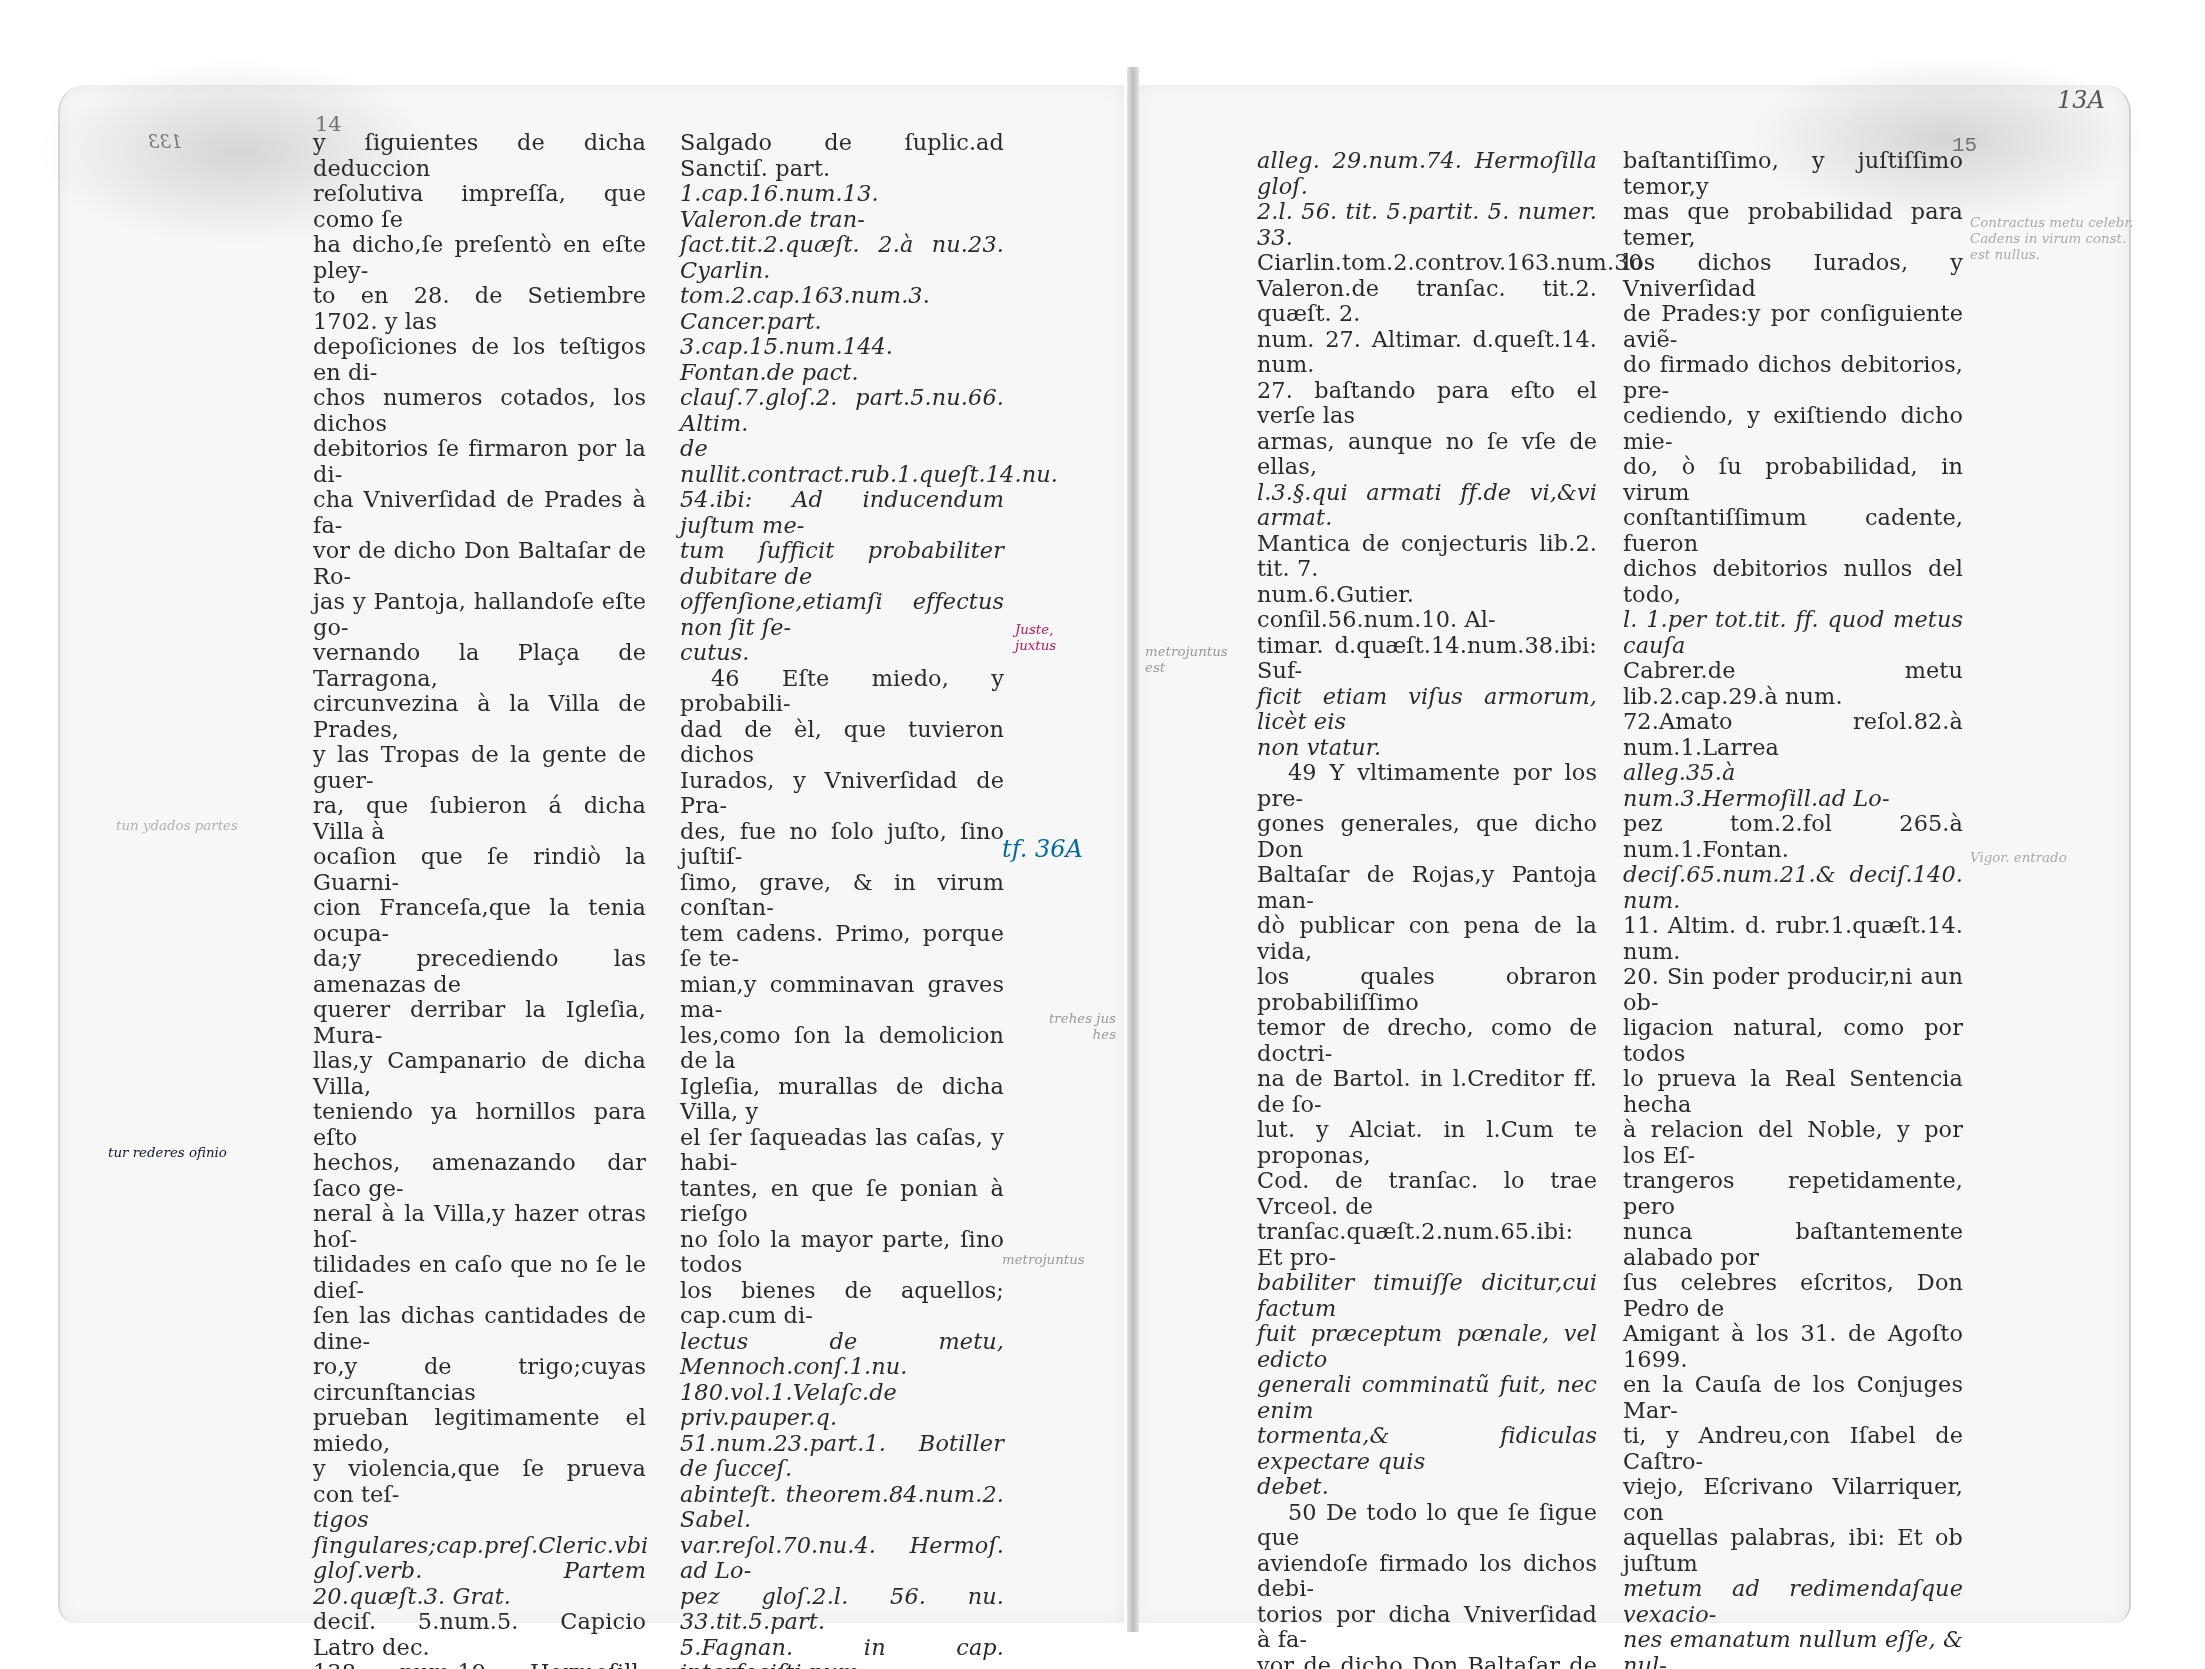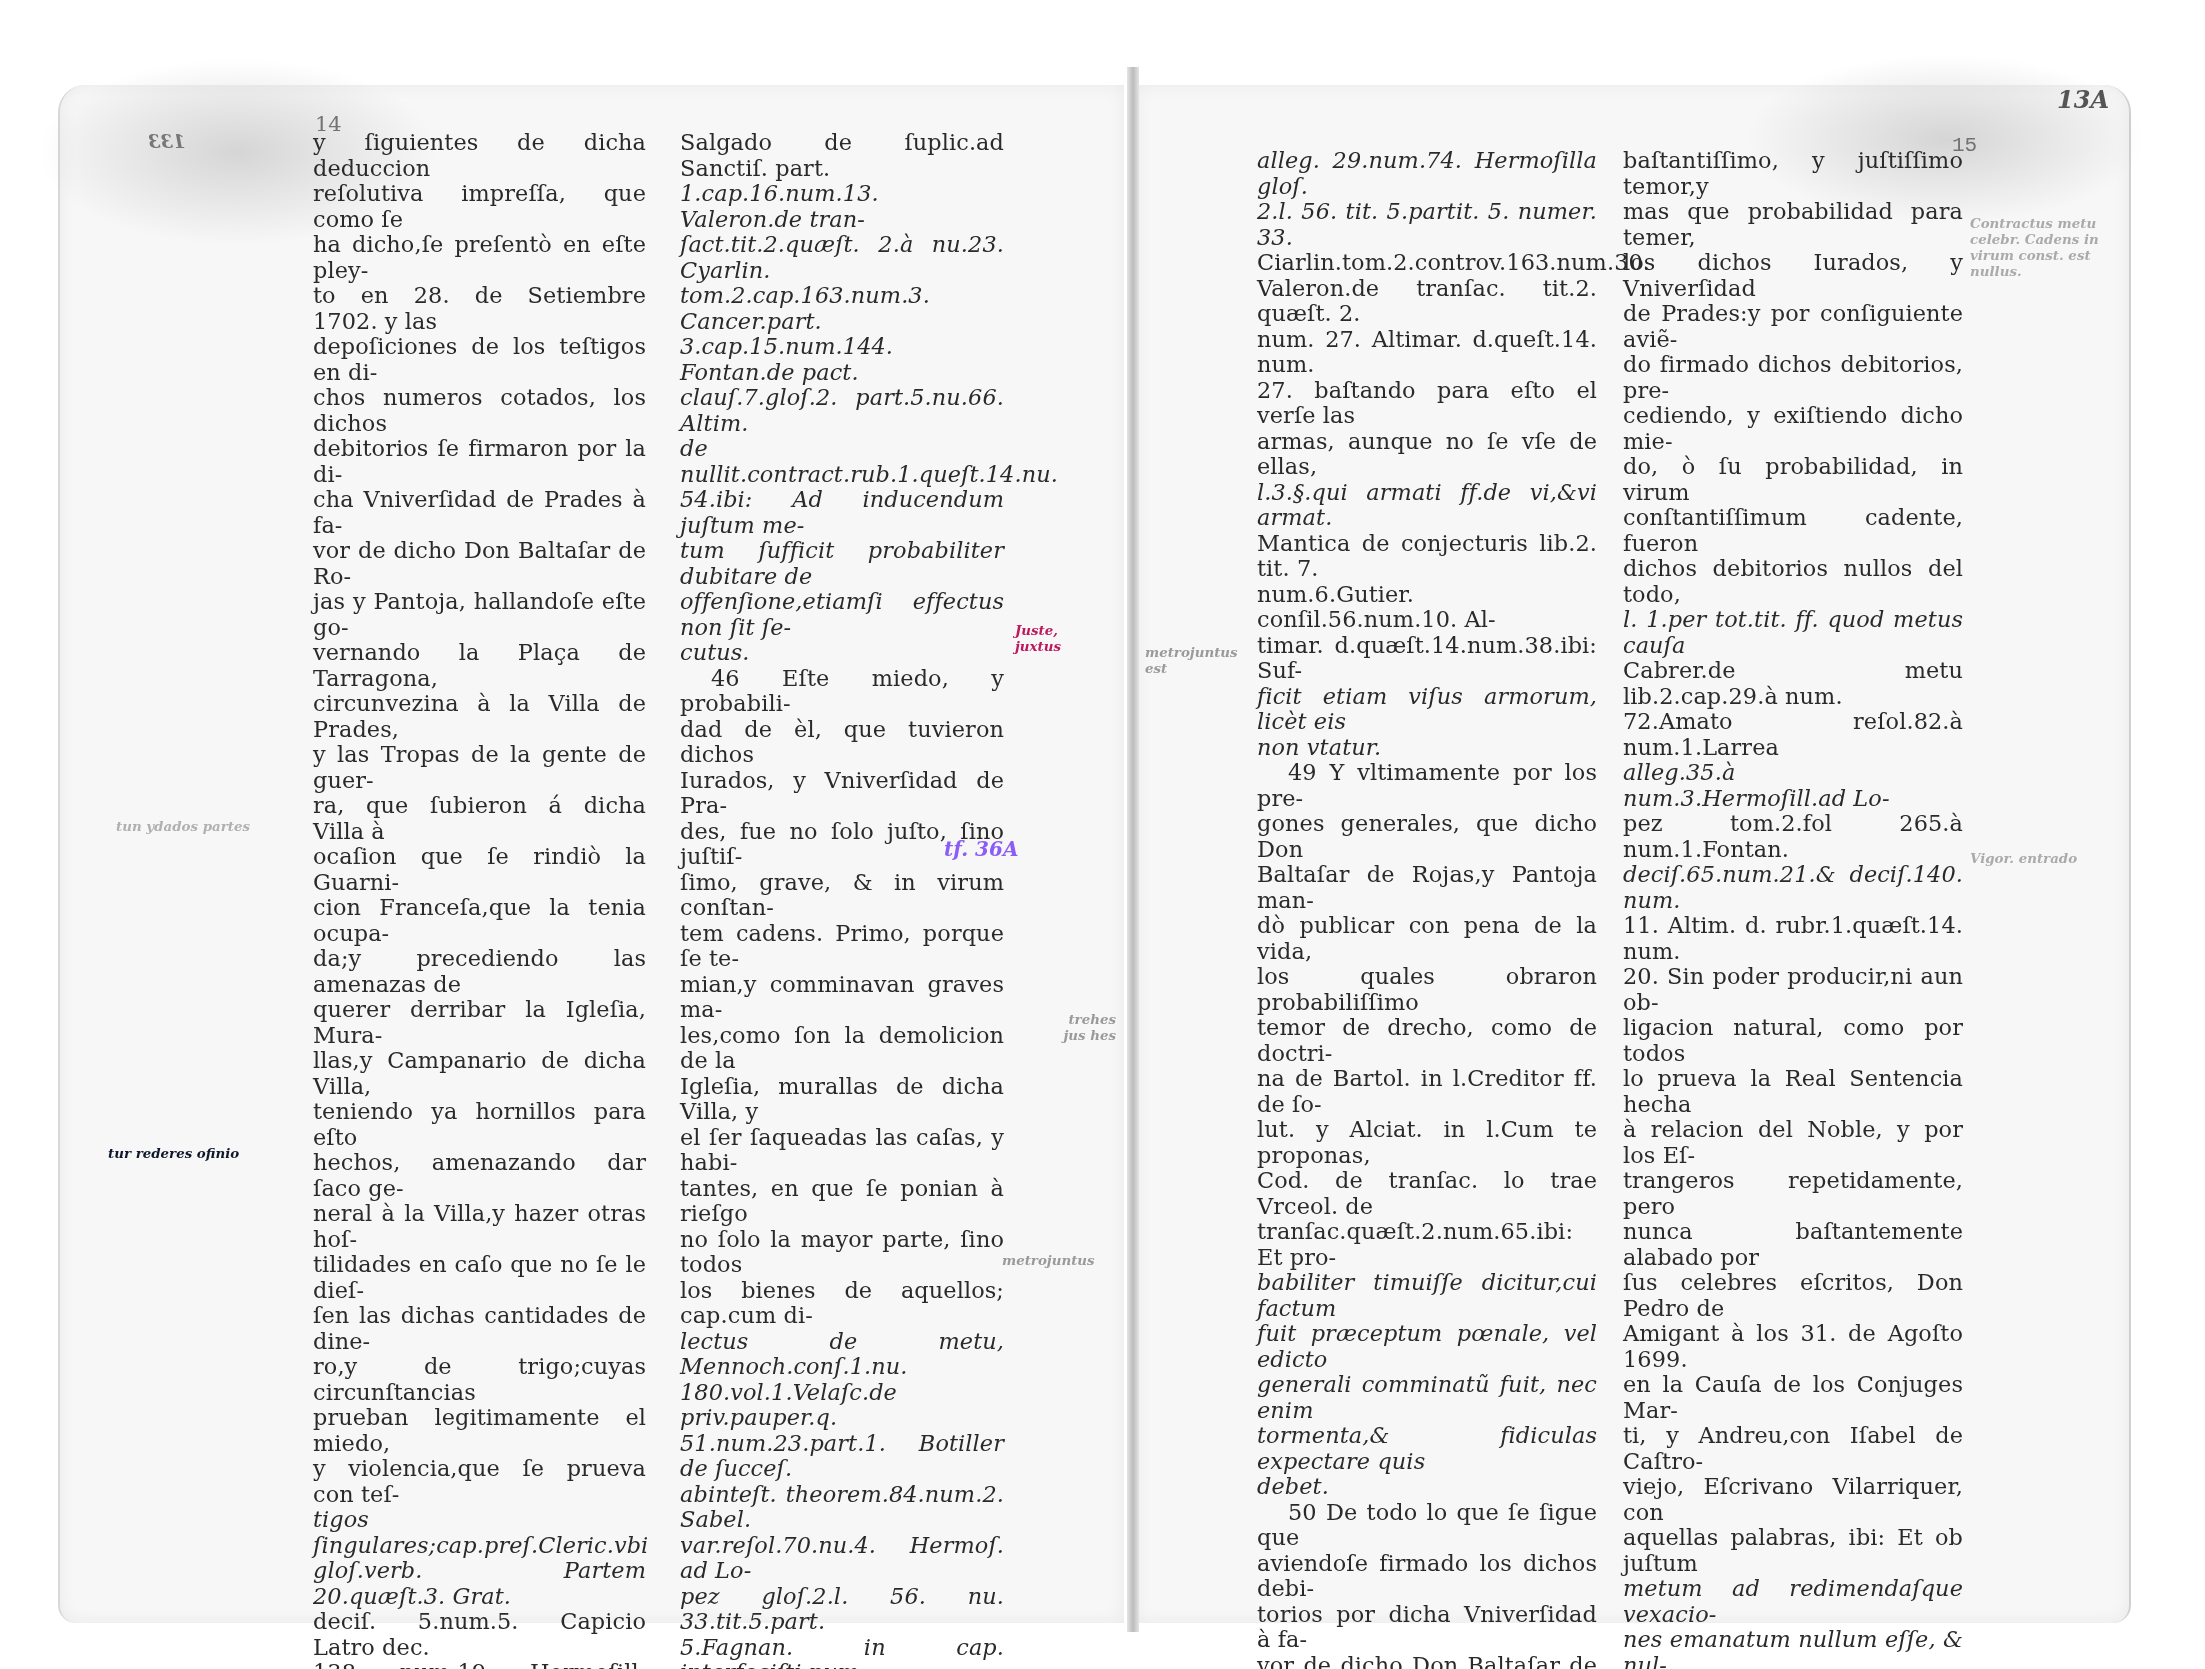--- a/index.html
+++ b/index.html
@@ -27,21 +27,21 @@
     .col .para { text-indent:31px; }
     .col i, .col .it { font-style:italic; }
     .col1 { left:313px;  top:130px; width:333px; }
     .col2 { left:680px; top:130px; width:324px; }
     .col3 { left:1257px; top:148px; width:340px; }
     .col4 { left:1623px; top:148px; width:340px; }
     .pagenum { position:absolute; font-size:21px; color:#737373; }
     .pn-left  { left:315px; top:112px; }
     .pn-right { left:1952px; top:134px;font-family:Liberation Mono, monospace; }
     .hand {
-      position:absolute; font-family:"DejaVu Serif",serif; font-style:italic; color:#9a9a9a; font-size:13.4px; line-height:16px;font-weight:bold;
+      position:absolute; font-family:"DejaVu Serif",serif; font-style:italic; color:#9a9a9a; font-size:13.4px; line-height:16px;
     }
     .hand.dark { color:#555; font-size:24px; }
     .line { display:block; }
   </style>
 </head>
 <body>
 
 <div class="page page-left"></div>
 <div class="page page-right"></div>
 <div class="gutter"></div>
@@ -189,21 +189,21 @@
   <span class="line">en la Cauſa de los Conjuges Mar-</span>
   <span class="line">ti, y Andreu,con Iſabel de Caſtro-</span>
   <span class="line">viejo, Eſcrivano Vilarriquer, con</span>
   <span class="line">aquellas palabras, ibi: Et ob juſtum</span>
   <span class="line it">metum ad redimendaſque vexacio-</span>
   <span class="line it">nes emanatum nullum eſſe, &amp; nul-</span>
 
 </div>
 
 <div class="hand" style="left:1015px;top:622px;width:67px;color:#be185d;">Juste, juxtus</div>
-<div class="hand" style="left:944px;top:841px;font-size:20px;color:#8b5cf6;">tf. 36A</div>
+<div class="hand" style="left:1002px;top:841px;font-size:24px;color:#0369a1;">tf. 36A</div>
 <div class="hand" style="left:1044px;top:1011px;width:72px;text-align:right;">trehes jus hes</div>
 <div class="hand" style="left:1002px;top:1252px;text-align:center;">metrojuntus</div>
 <div class="hand" style="left:116px;top:818px;width:170px;color:#b0b0b0;">tun ydados partes</div>
 <div class="hand" style="left:108px;top:1145px;width:170px;color:#0f172a;">tur rederes ofinio</div>
 <div class="hand" style="left:1145px;top:644px;width:89px;">metrojuntus est</div>
 <div class="hand" style="left:1970px;top:215px;width:170px;color:#aaa;">Contractus metu celebr. Cadens in virum const. est nullus.</div>
 <div class="hand" style="left:1970px;top:850px;width:152px;color:#aaa;">Vigor. entrado</div>
 
 
 </body></html>

